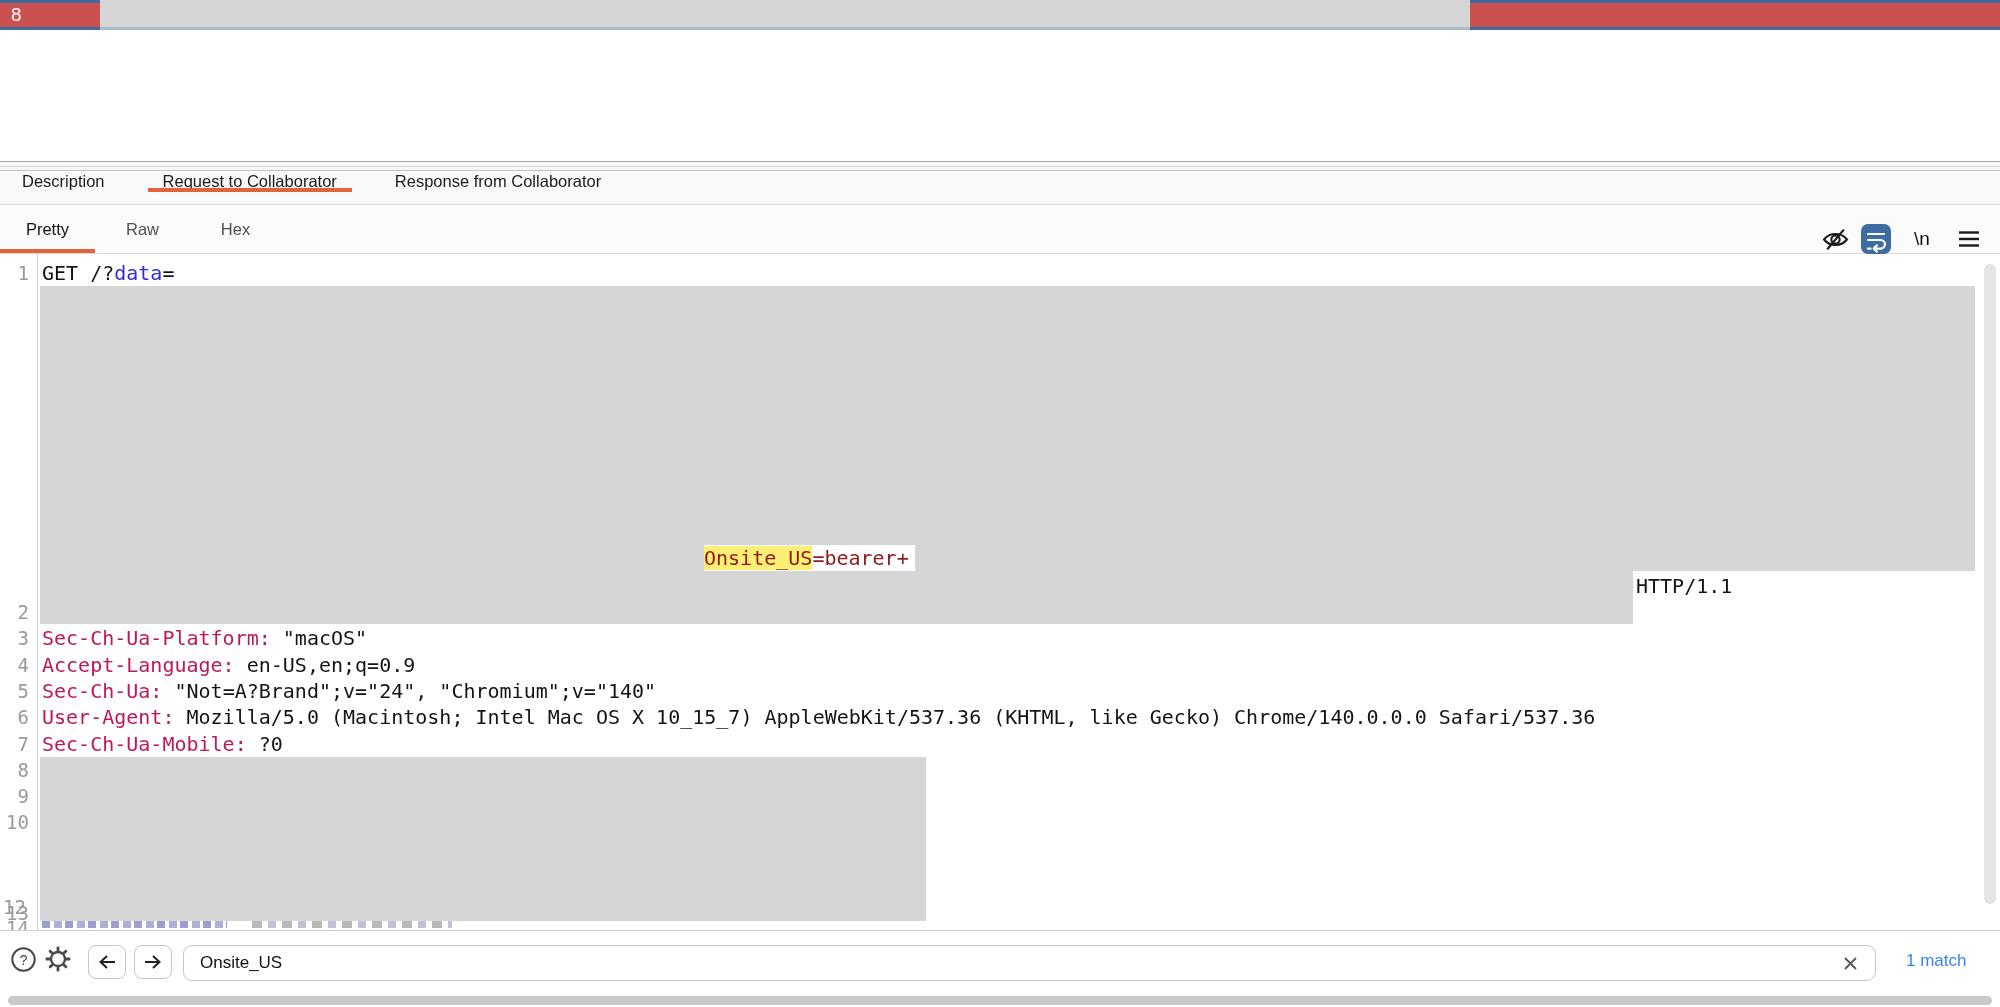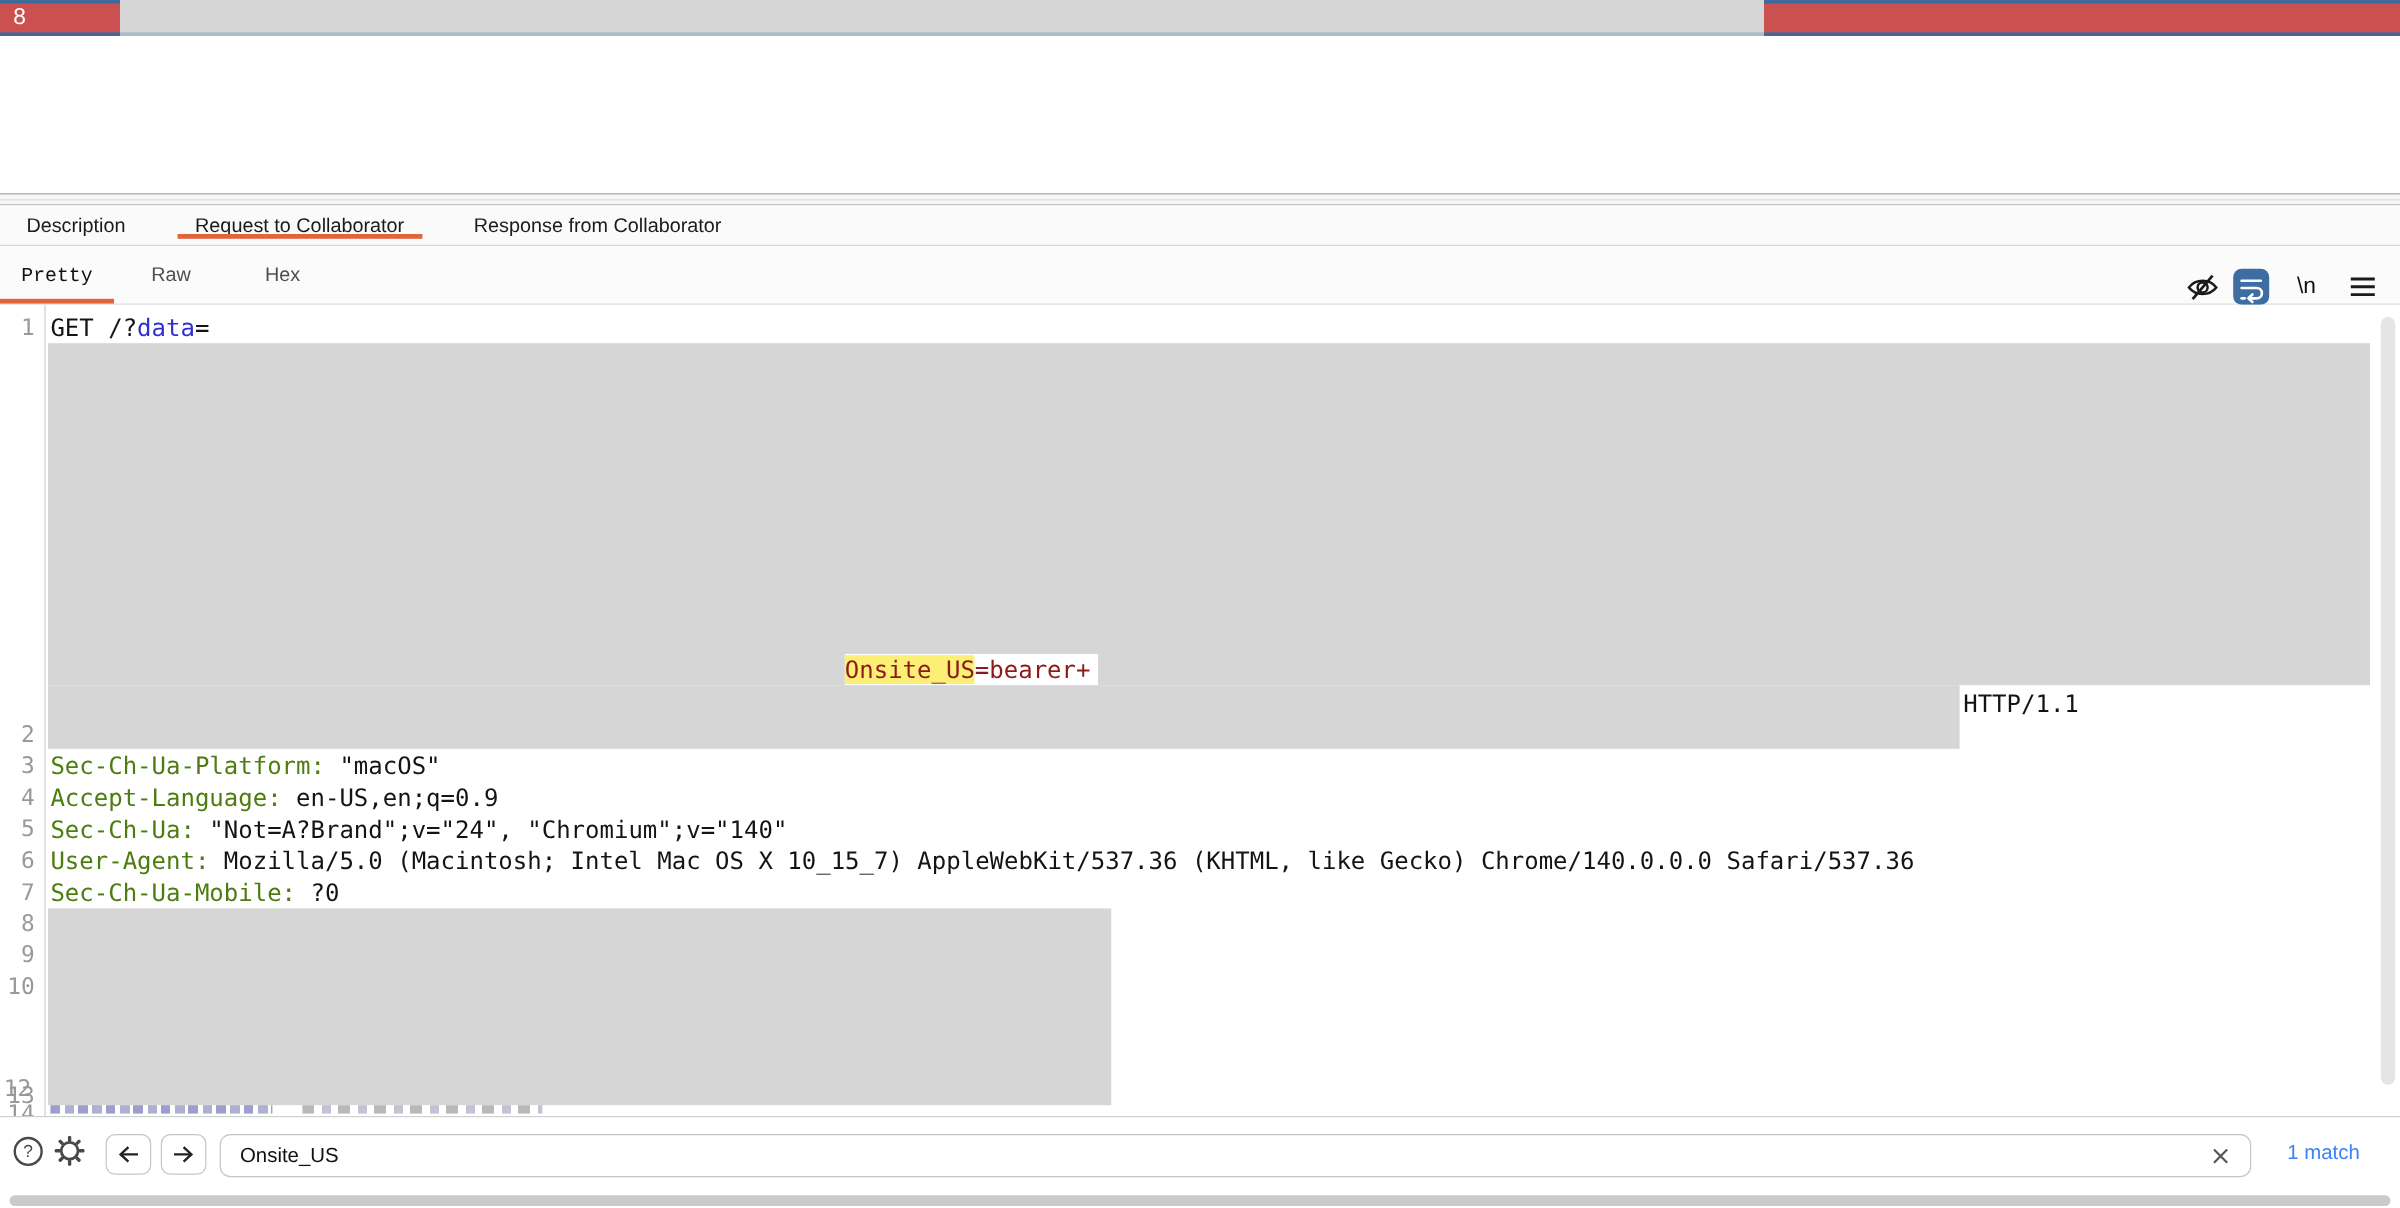--- a/index.html
+++ b/index.html
@@ -15,21 +15,21 @@
   .topred{position:absolute;left:1470px;top:0;width:530px;height:30px;background:#cb5150;
         border-top:3px solid #3e6a9e;border-bottom:3px solid #3e6a9e;box-sizing:border-box;}
 
   
   .splitter{position:absolute;left:0;top:161px;width:2000px;height:10px;background:#f7f7f7;
         border-top:1px solid #a8a8a8;border-bottom:1px solid #c4c4c4;box-sizing:border-box;}
   .splitter:after{content:"";position:absolute;left:0;top:4px;width:100%;height:1px;background:#dcdcdc;}
 
   
   .tabs-row{position:absolute;left:0;top:172px;width:2000px;height:33px;background:#fafafa;
-        border-bottom:1px solid #d9d9d9;box-sizing:border-box;display:flex;align-items:center;
+        border-bottom:1px solid #d9d9d9;box-sizing:border-box;display:flex;align-items:flex-start;
         padding-left:7px;gap:28px;}
   .tab{display:flex;align-items:center;padding:0 15px;font-size:16.5px;color:#1a1a1a;position:relative;cursor:default;}
   .tab.active:after{content:"";position:absolute;left:0;right:0;bottom:-1px;height:4px;background:#e2643c;}
 
   
   .subtabs-row{position:absolute;left:0;top:205px;width:2000px;height:49px;background:#fbfbfb;
         border-bottom:1px solid #d9d9d9;box-sizing:border-box;}
   .subtab{position:absolute;top:0;height:48px;width:95px;display:flex;align-items:center;justify-content:center;
         font-size:16.5px;color:#4f4f4f;}
   .subtab.active{color:#111;}
@@ -40,21 +40,21 @@
 
   
   .editor{position:absolute;left:0;top:254px;width:2000px;height:676px;background:#fff;overflow:hidden;}
   .gutter-line{position:absolute;left:37px;top:0;bottom:0;width:1px;background:#cfcfcf;}
   .lnum{position:absolute;left:0;width:29px;text-align:right;color:#999;
         font-family:"DejaVu Sans Mono","Liberation Mono",monospace;font-size:19px;line-height:26px;}
   .code-row,.code-abs{position:absolute;left:42px;white-space:pre;
         font-family:"DejaVu Sans Mono","Liberation Mono",monospace;font-size:20px;line-height:26px;color:#141414;}
   .seg-plain{color:#141414;}
   .seg-param{color:#2f2fd3;}
-  .seg-name{color:#4d7c0f;}
+  .seg-name{color:#be185d;}
   .redact{position:absolute;background:#d6d6d6;}
   .hl-strip{position:absolute;left:704px;top:291px;height:26px;background:#fff;white-space:pre;
         font-family:"DejaVu Sans Mono","Liberation Mono",monospace;font-size:20px;line-height:26px;color:#8c1a1a;
         padding-right:6px;}
   .hl-match{background:#fcef76;}
   .sliver{position:absolute;top:667px;height:7px;opacity:.6;overflow:hidden;}
   .sliver.s1{left:42px;width:185px;background:repeating-linear-gradient(90deg,#5c5cae 0 8px,#fff 8px 12px,#7a7ab8 12px 20px,#fff 20px 23px);}
   .sliver.s2{left:252px;width:200px;background:repeating-linear-gradient(90deg,#8a8a8a 0 10px,#fff 10px 16px,#9a9ab8 16px 24px,#fff 24px 30px);}
   .vscroll{position:absolute;left:1984px;top:10px;width:12px;height:640px;background:#e5e5e5;border-radius:6px;}
 
@@ -90,21 +90,21 @@
   </div>
   <div class="tab active">
     <span>Request to Collaborator</span>
   </div>
   <div class="tab">
     <span>Response from Collaborator</span>
   </div>
 </div>
 
 <div class="subtabs-row">
-  <div class="subtab active" style="left:0;font-family:Liberation Mono, monospace;">
+  <div class="subtab active" style="left:0;">
     <span>Pretty</span>
   </div>
   <div class="subtab" style="left:95px;">
     <span>Raw</span>
   </div>
   <div class="subtab" style="left:188px;">
     <span>Hex</span>
   </div>
 
   <div class="tool" style="left:1819px;">

